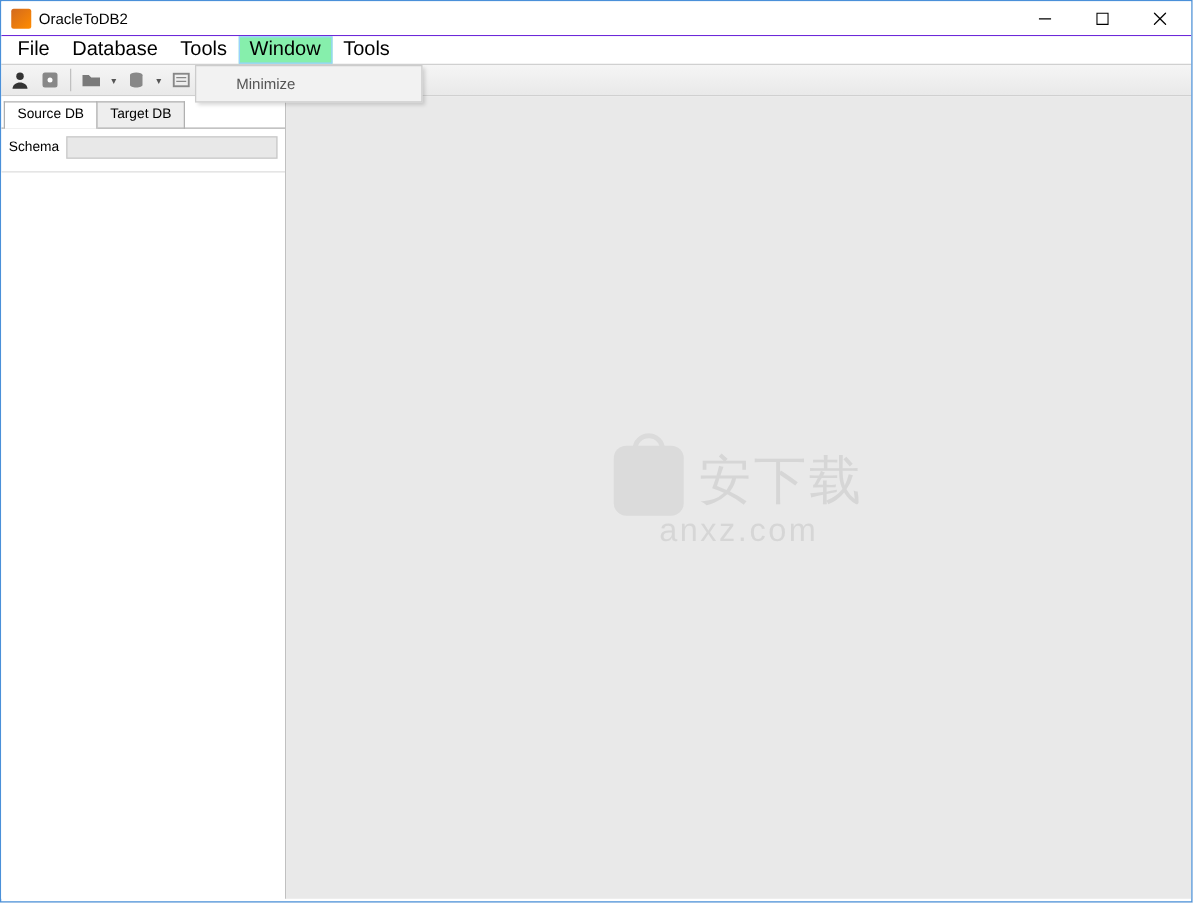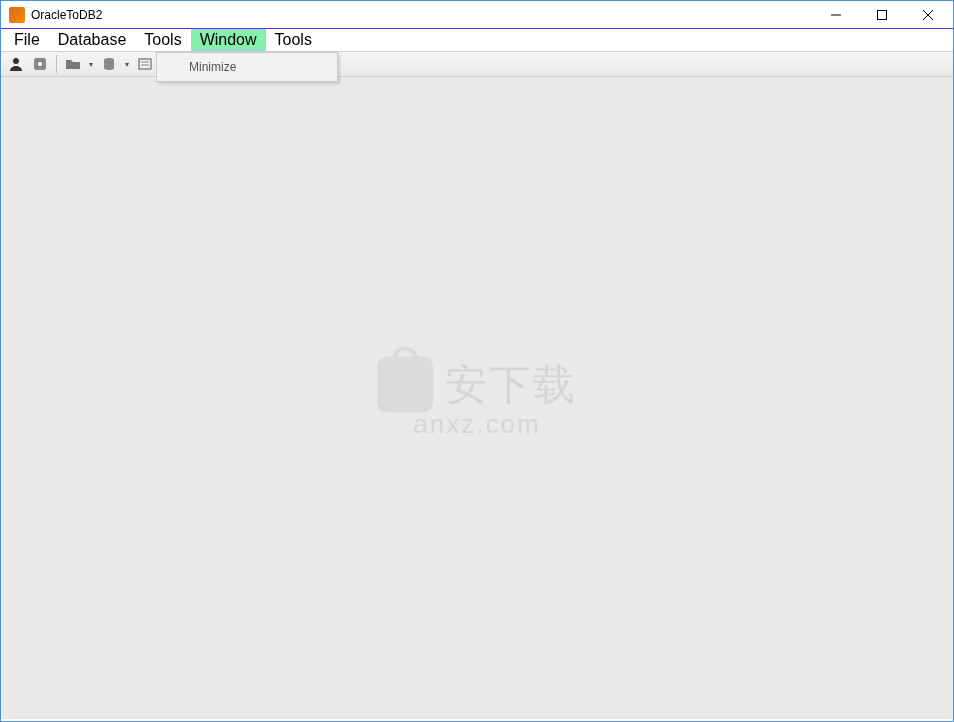--- a/index.html
+++ b/index.html
@@ -248,20 +248,33 @@
     <svg width="16" height="16" viewBox="0 0 16 16">
         <rect x="2" y="3" width="12" height="10" fill="none" stroke="#888" stroke-width="1.5"></rect>
         <line x1="4" y1="6" x2="12" y2="6" stroke="#888"></line>
         <line x1="4" y1="9" x2="12" y2="9" stroke="#888"></line>
       </svg>
   </div>
   <div class="tool-drop">▾</div>
 </div>
 
 <div class="content">
+  <div class="left-panel">
+    <div class="tabs">
+      <div class="tab active">Source DB</div>
+      <div class="tab">Target DB</div>
+    </div>
+    <div class="tab-body">
+      <div class="schema-row">
+        <div class="schema-label">Schema</div>
+        <div class="schema-combo" title=""></div>
+      </div>
+    </div>
+    <div class="tree-area"></div>
+  </div>
   <div class="main-panel">
     <div class="watermark">
       <div class="wm-top">
         <div class="wm-shield">
           <div class="wm-handle"></div>
           <div class="wm-body"></div>
         </div>
         <div class="wm-cn">安下载</div>
       </div>
       <div class="wm-en">anxz.com</div>

